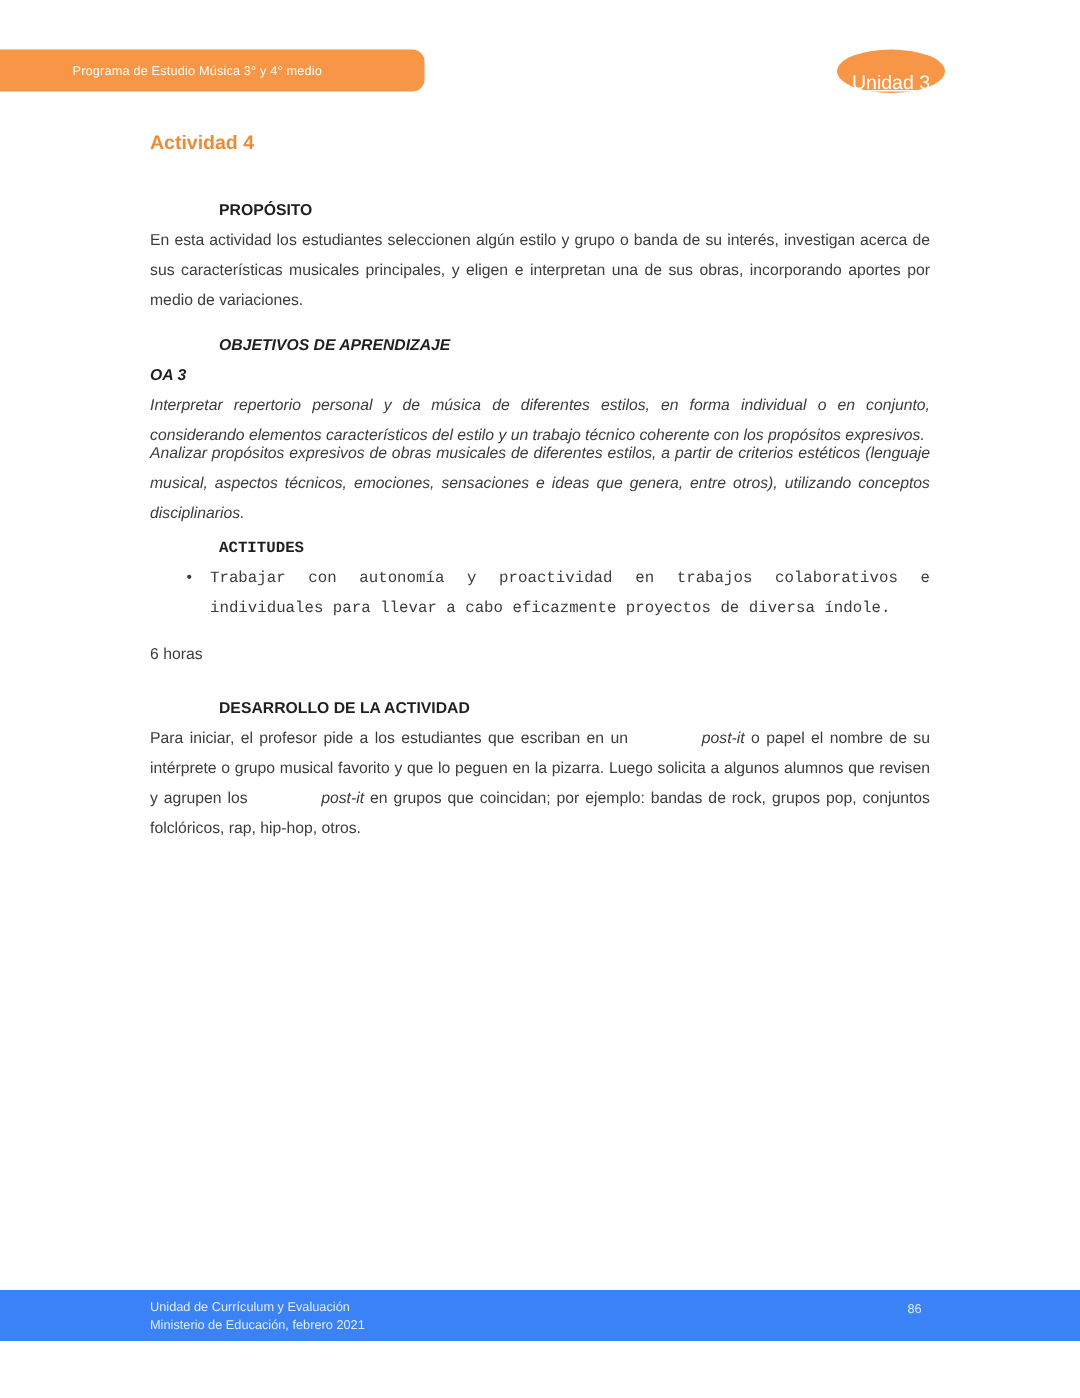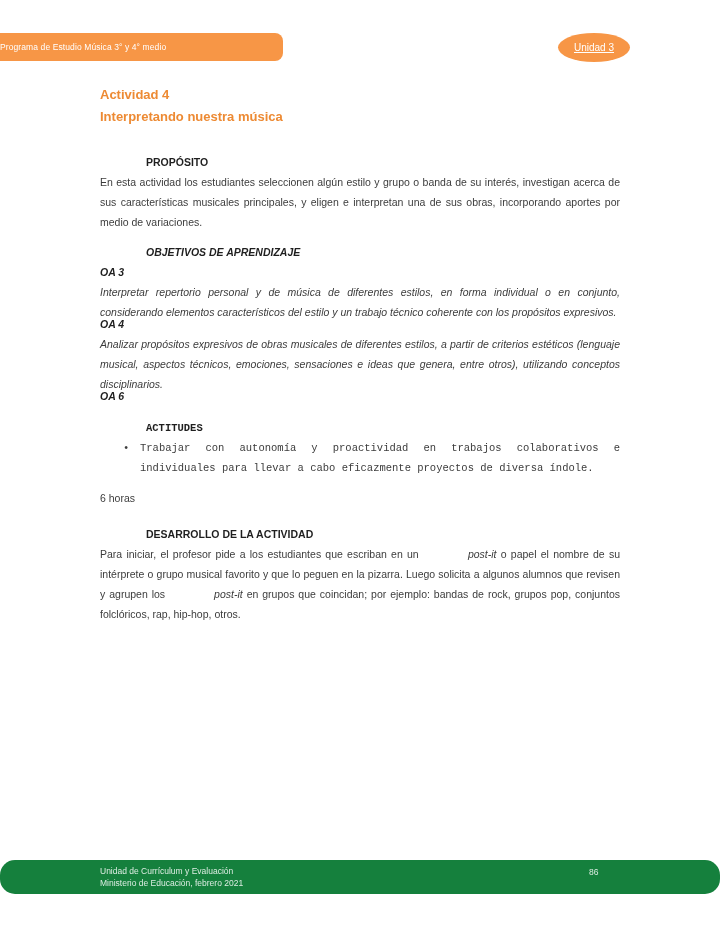--- a/index.html
+++ b/index.html
@@ -21,39 +21,39 @@
     position: absolute;
     left: 0;
     top: 33px;
     width: 283px;
     height: 28px;
     box-sizing: border-box;
     background: #F79646;
     border-radius: 0 8px 8px 0;
     display: flex;
     align-items: center;
-    justify-content: flex-start;
+    justify-content: center;
     padding-right: 20px;
     color: #ffffff;
     font-size: 8.5px;
     letter-spacing: 0.1px;
   }
   .unit-pill {
     position: absolute;
     left: 558px;
     top: 33px;
     width: 72px;
     height: 29px;
     background: #F79646;
     border-radius: 50%;
     display: flex;
-    align-items: center;
+    align-items: flex-end;
     justify-content: center;
     color: #ffffff;
-    font-size: 10px;
+    font-size: 13px;
     text-decoration: underline;
   }
 
   
   .content {
     position: absolute;
     left: 100px;
     top: 84px;
     width: 520px;
     color: #3C3C3C;
@@ -102,34 +102,33 @@
   }
   em { font-style: italic; margin-left: 45px; }
 
   
   .footer-bar {
     position: absolute;
     left: 0;
     right: 0;
     top: 860px;
     height: 34px;
-    background: #15803d;
-    border-radius: 15px;
+    background: #3b82f6;
   }
   .footer-text {
     position: absolute;
     left: 100px;
     top: 5px;
     font-size: 8.5px;
     line-height: 12px;
     color: rgba(255, 255, 255, 0.85);
   }
   .page-number {
     position: absolute;
-    left: 549px;
+    left: 565px;
     top: 7px;
     font-size: 8.5px;
     color: rgba(255, 255, 255, 0.85);
     padding-left: 40px;
   }
 </style>
 </head>
 <body>
 
 <div class="page">
@@ -139,43 +138,40 @@
   </div>
 
   <div class="unit-pill">
     <span>Unidad 3</span>
   </div>
 
   <div class="content">
 
     <div class="doc-title">
       <div>Actividad 4</div>
-      <div>Interpretando nuestra música</div>
     </div>
 
     <section class="sect-proposito">
       <h2>PROPÓSITO</h2>
       <p class="just">En esta actividad los estudiantes seleccionen algún estilo y grupo o banda de su interés, investigan acerca de sus características musicales principales, y eligen e interpretan una de sus obras, incorporando aportes por medio de variaciones.</p>
     </section>
 
     <section class="sect-objetivos">
       <h2>OBJETIVOS DE APRENDIZAJE</h2>
 
       <div>
         <h3>OA 3</h3>
         <p class="just">Interpretar repertorio personal y de música de diferentes estilos, en forma individual o en conjunto, considerando elementos característicos del estilo y un trabajo técnico coherente con los propósitos expresivos.</p>
       </div>
 
       <div class="oa-tight">
-        <h3>OA 4</h3>
         <p class="just">Analizar propósitos expresivos de obras musicales de diferentes estilos, a partir de criterios estéticos (lenguaje musical, aspectos técnicos, emociones, sensaciones e ideas que genera, entre otros), utilizando conceptos disciplinarios.</p>
       </div>
 
       <div class="oa-tight">
-        <h3>OA 6</h3>
       </div>
     </section>
 
     <section class="sect-actitudes">
       <h2>ACTITUDES</h2>
       <div class="bullet-item">
         <span class="bullet-marker">•</span>
         <p class="just">Trabajar con autonomía y proactividad en trabajos colaborativos e individuales para llevar a cabo eficazmente proyectos de diversa índole.</p>
       </div>
     </section>

